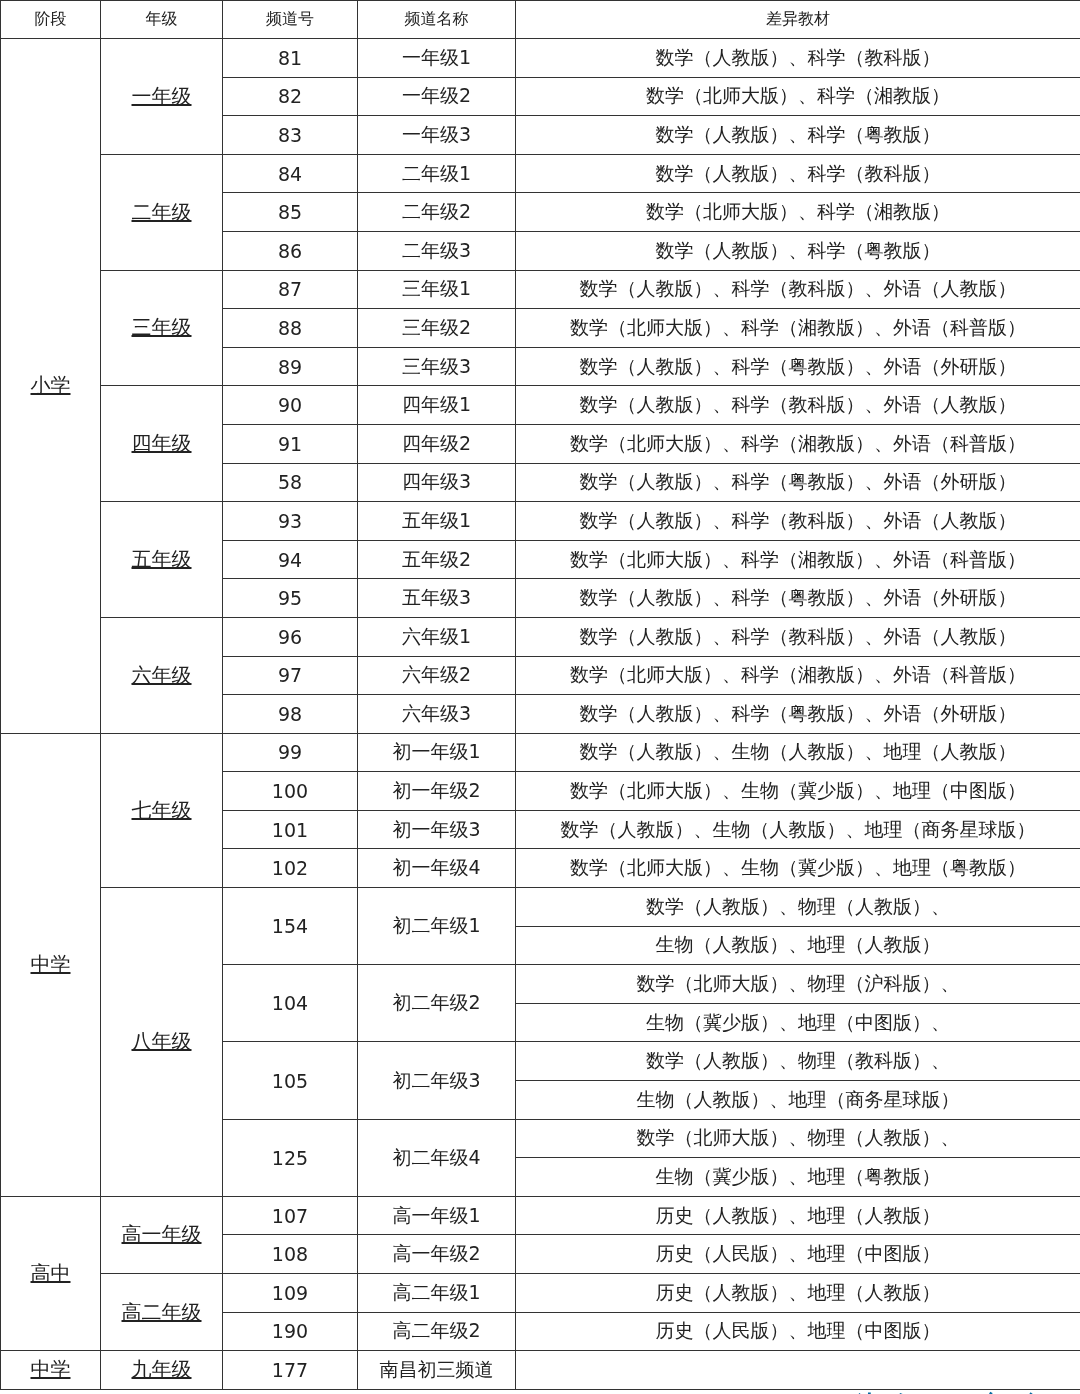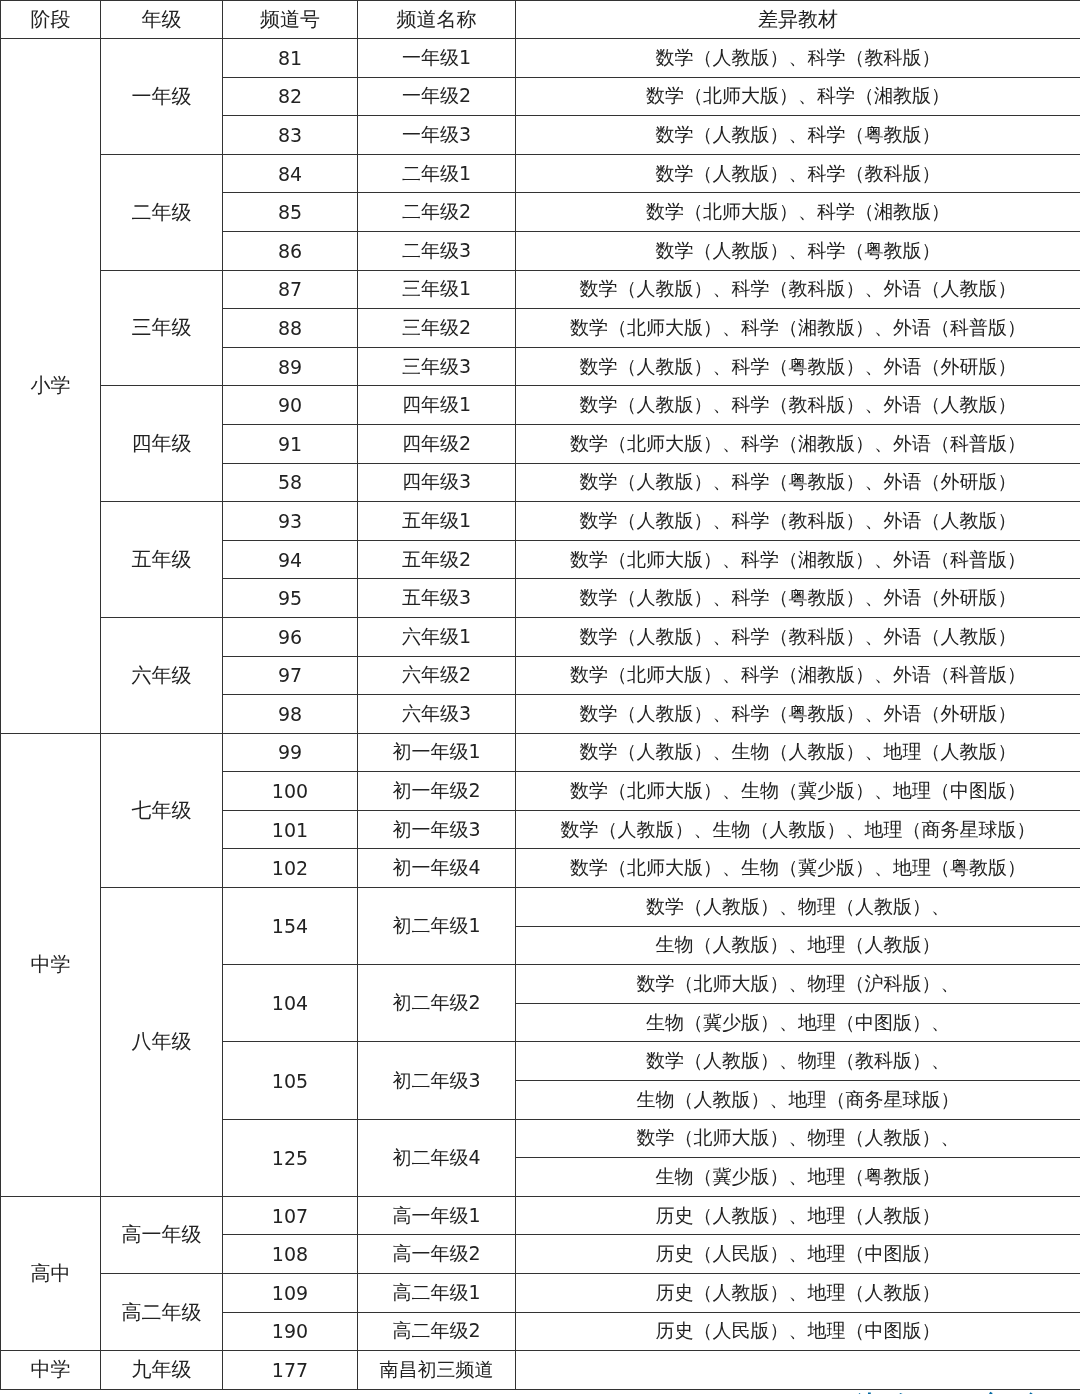--- a/index.html
+++ b/index.html
@@ -1,21 +1,21 @@
 <!DOCTYPE html>
 <html><head>
 <meta charset="utf-8">
 <style>
   html,body{margin:0;padding:0;background:#fff;}
   body{width:1080px;height:1394px;overflow:hidden;position:relative;font-family:"DejaVu Sans",sans-serif;color:#222;}
   table{border-collapse:collapse;position:absolute;left:0;top:0;width:1080px;table-layout:fixed;}
   td,th{border:1.5px solid #333;text-align:center;vertical-align:middle;padding:0;font-weight:normal;white-space:nowrap;overflow:hidden;}
-  th{font-size:20px;height:37px;}
+  th{font-size:16px;height:37px;}
   td{font-size:19px;height:37.6px;}
-  td.stage,td.grade{font-size:20px;}
+  td.stage,td.grade{font-size:20px;text-decoration:underline;}
   .wm{position:absolute;left:850px;top:1386px;font-size:36px;color:#0369a1;text-shadow:0 0 2px #fff,0 0 2px #fff;letter-spacing:1px;}
 </style>
 </head>
 <body>
 
 <table>
   <colgroup>
     <col style="width:100px">
       <col style="width:122px">
       <col style="width:135px">

